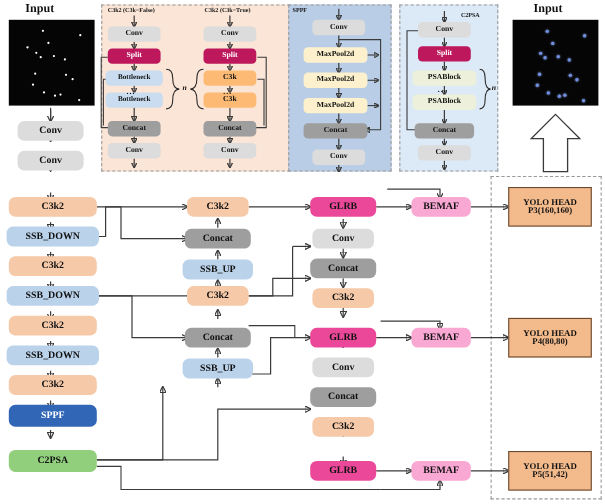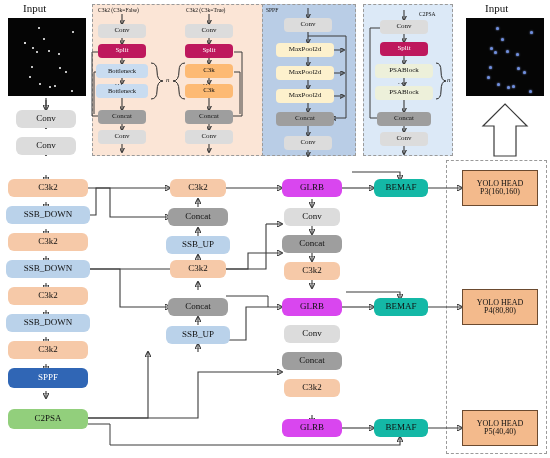--- a/index.html
+++ b/index.html
@@ -1,34 +1,34 @@
 <!DOCTYPE html>
 <html><head>
 <meta charset="utf-8">
 <style>
   html,body{margin:0;padding:0;background:#fff;}
   body{width:550px;height:458px;position:relative;overflow:hidden;
        font-family:"Liberation Serif",serif;color:#111;}
-  #canvas{position:absolute;left:0;top:0;width:550px;height:449px;}
+  #canvas{position:absolute;left:0;top:0;width:550px;height:449px;font-weight:bold;}
 
   
   .node{position:absolute;box-sizing:border-box;display:flex;align-items:center;
         justify-content:center;text-align:left;border-radius:6px;
         font-family:"Liberation Serif",serif;line-height:1.05;
         white-space:nowrap;z-index:6;}
 
   .n-conv   {background:#dcdcdc;}
   .n-c3k2   {background:#f6c9a8;}
   .n-ssb    {background:#bad2ea;}
   .n-concat {background:#9e9e9e;}
   .n-split  {background:#be185d;}
   .n-sppf   {background:#3066b5;color:#fff;}
   .n-c2psa  {background:#92cf7c;}
-  .n-glrb   {background:#d946ef;}
-  .n-bemaf  {background:#14b8a6;}
+  .n-glrb   {background:#ec4899;}
+  .n-bemaf  {background:#f9a8d4;}
   .n-bneck  {background:#c9dcf0;}
   .n-c3k    {background:#fdba74;}
   .n-maxp   {background:#fdf1cd;}
   .n-psab   {background:#edf0da;}
   .n-head   {background:#f3ba8c;border:1px solid #6b4a2f;border-radius:0;}
 
   
   .panel{position:absolute;box-sizing:border-box;border:1px dashed #9a9a9a;z-index:1;}
   .p-c3k2 {background:#fbe5d6;}
   .p-sppf {background:#b9cde6;}
@@ -269,21 +269,21 @@
   <div class="node n-head" style="left:462px;top:170px;width:76px;height:36px;flex-direction:column;font-size:8px;">
     <span>YOLO HEAD</span>
     <span>P3(160,160)</span>
   </div>
   <div class="node n-head" style="left:462px;top:289px;width:76px;height:36px;flex-direction:column;font-size:8px;">
     <span>YOLO HEAD</span>
     <span>P4(80,80)</span>
   </div>
   <div class="node n-head" style="left:462px;top:410px;width:76px;height:36px;flex-direction:column;font-size:8px;">
     <span>YOLO HEAD</span>
-    <span>P5(40,40)</span>
+    <span>P5(51,42)</span>
   </div>
 
   <div class="panel-label" style="left:98px;top:7px;">C3k2 (C3k=False)</div>
   <div class="node n-conv" style="left:98px;top:24px;width:48px;height:14px;font-size:7px;border-radius:4px;">Conv</div>
   <div class="node n-split" style="left:98px;top:44px;width:48px;height:14px;font-size:7px;border-radius:4px;color:#fff;">Split</div>
   <div class="node n-bneck" style="left:96px;top:64px;width:52px;height:14px;font-size:6.5px;border-radius:4px;">Bottleneck</div>
   <div class="dots" style="left:115px;top:79px;">...</div>
   <div class="node n-bneck" style="left:96px;top:84px;width:52px;height:14px;font-size:6.5px;border-radius:4px;">Bottleneck</div>
   <div class="node n-concat" style="left:98px;top:110px;width:48px;height:14px;font-size:7px;border-radius:4px;">Concat</div>
   <div class="node n-conv" style="left:98px;top:130px;width:48px;height:14px;font-size:7px;border-radius:4px;">Conv</div>

